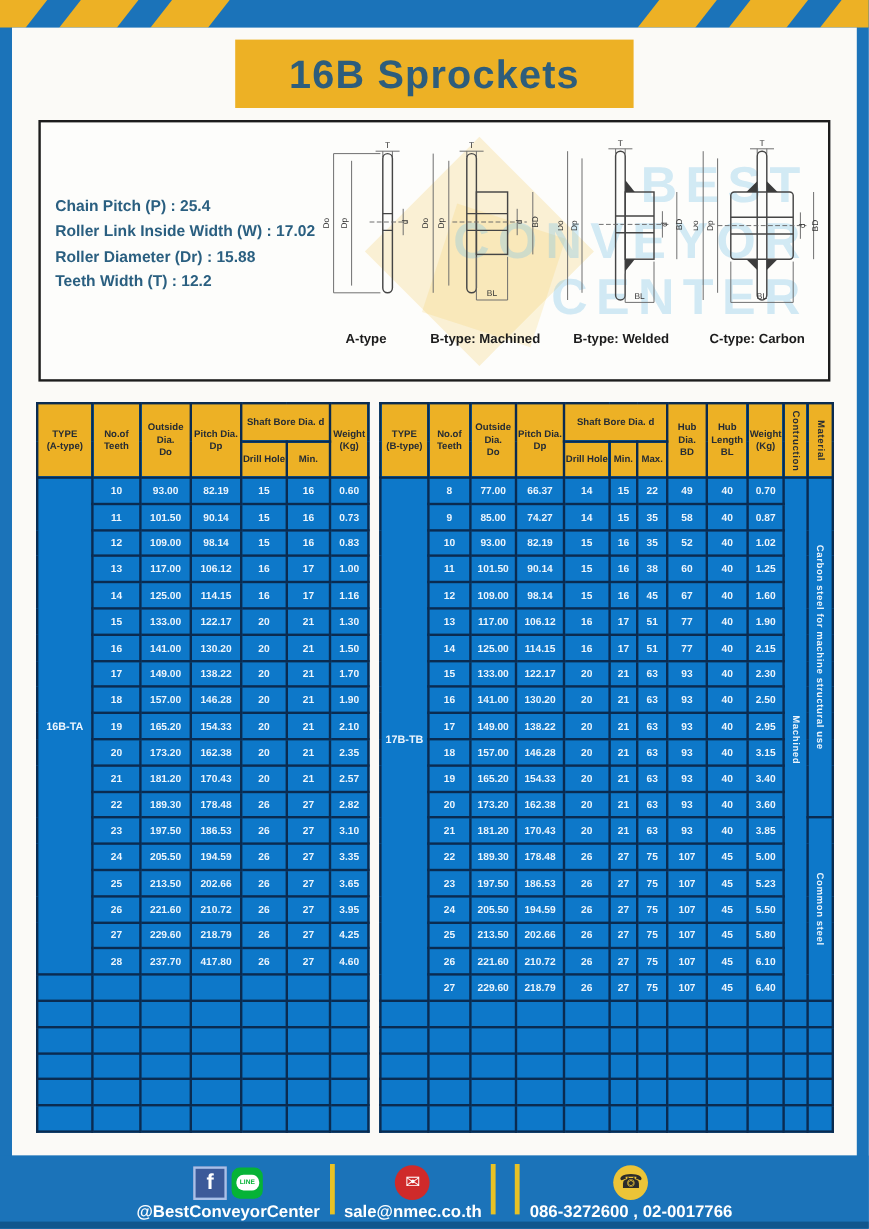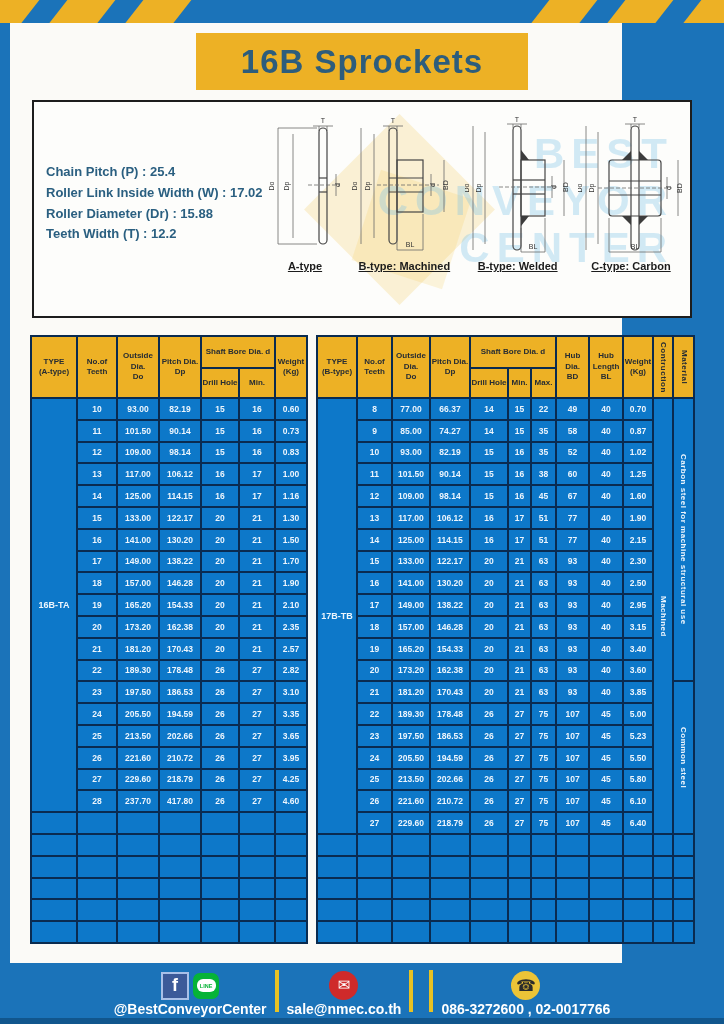--- a/index.html
+++ b/index.html
@@ -4,41 +4,41 @@
 <style>
   html,body{margin:0;padding:0;}
   body{
     position:relative;width:724px;height:1024px;overflow:hidden;
     background:#1b73b9;font-family:"Liberation Sans",sans-serif;
   }
   
   .topbar{position:absolute;left:0;top:0;width:724px;height:23px;background:#1b73b9;overflow:hidden;}
   .stripe{position:absolute;top:-4px;height:32px;width:48px;background:#edb125;transform:skewX(-38deg);}
   
-  .page{position:absolute;left:10px;top:23px;width:612px;height:940px;background:#fbfaf7;}
+  .page{position:absolute;left:10px;top:23px;width:704px;height:940px;background:#fbfaf7;}
   
   .banner{
     position:absolute;left:186px;top:10px;width:332px;height:57px;background:#edb125;
     display:flex;align-items:center;justify-content:center;
     font-size:33px;font-weight:bold;color:#2d5d7c;letter-spacing:1px;
   }
   
   .specbox{position:absolute;left:22px;top:77px;width:656px;height:214px;border:2px solid #1d1d1d;background:#fdfdfb;overflow:hidden;}
   .wm-star{position:absolute;left:298px;top:40px;width:135px;height:135px;background:#f3c64a;opacity:.22;transform:rotate(45deg);z-index:0;}
   .wm-star2{position:absolute;left:330px;top:80px;width:95px;height:95px;background:#f3c64a;opacity:.18;transform:rotate(18deg);z-index:0;}
   .wm-text{
     position:absolute;left:160px;top:28px;width:480px;z-index:0;
     font-size:42px;font-weight:bold;color:#7fc4e8;opacity:.34;
     text-align:right;line-height:1.12;letter-spacing:7px;white-space:pre-line;
   }
   .spec-lines{position:absolute;left:12px;top:60px;width:240px;z-index:2;
     font-size:13px;font-weight:bold;color:#2a5f80;line-height:1.6;}
   .drawings{position:absolute;left:232px;top:14px;right:6px;z-index:1;display:flex;justify-content:space-between;}
   .fig{display:flex;flex-direction:column;align-items:center;}
-  .fig-caption{font-size:11px;font-weight:bold;color:#1c1c1c;margin-top:4px;text-decoration:underline;}
+  .fig-caption{font-size:11px;font-weight:bold;color:#1c1c1c;margin-top:21px;}
   .fig svg{display:block;}
   .dwg{stroke:#454545;stroke-width:1.2;fill:none;}
   .dim{stroke:#6a6a6a;stroke-width:0.8;fill:none;}
   .dimtxt{font-size:7px;fill:#333;font-family:"Liberation Sans",sans-serif;}
   .weld{fill:#3c3c3c;stroke:none;}
   
   table{border-collapse:collapse;table-layout:fixed;position:absolute;background:#0d78c9;}
   th,td{border:2px solid #0a2b50;padding:0;overflow:hidden;}
   th{background:#edb125;font-size:8px;font-weight:bold;color:#262c33;white-space:pre-line;line-height:1.3;text-align:center;vertical-align:middle;}
   td{font-size:8.5px;font-weight:bold;color:#ecf5fd;text-align:center;vertical-align:middle;}

